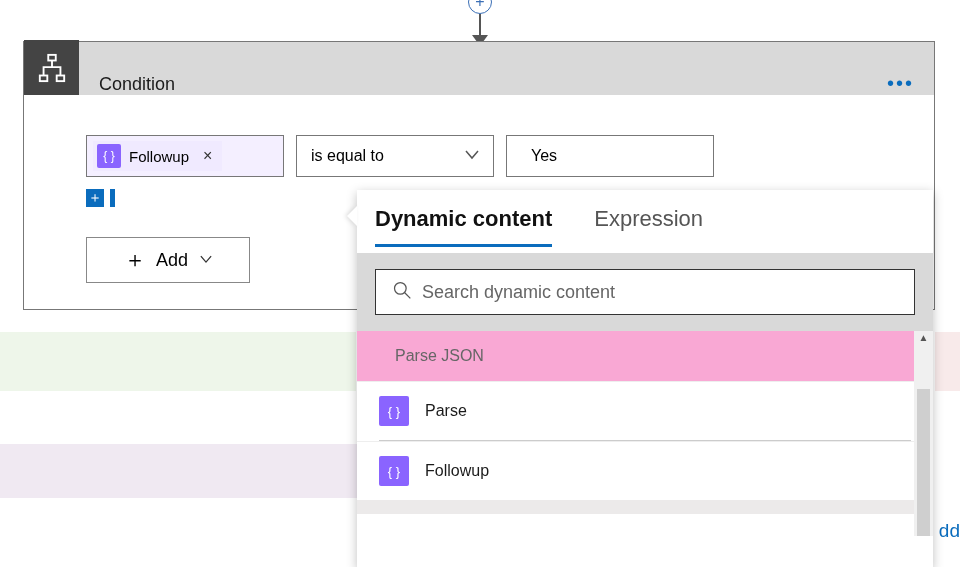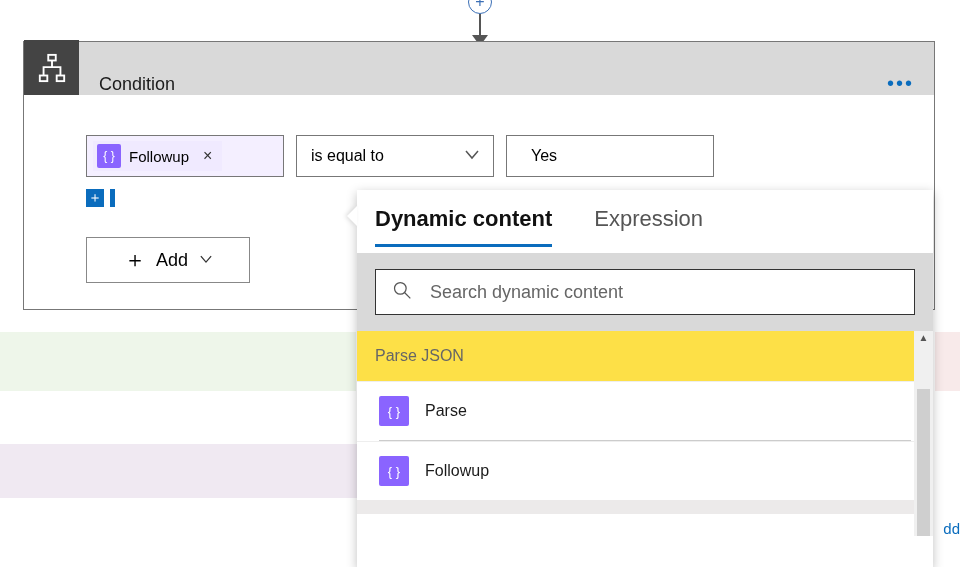--- a/index.html
+++ b/index.html
@@ -91,21 +91,21 @@
   }
   .plus-icon { font-size: 22px; font-weight: 300;}
   .chev-small { font-size: 12px; margin-left: 2px;}
 
   
   .bg-green { position: absolute; top: 332px; left: 0; width: 356px; height: 59px; background: #eef6ea; }
   .bg-red { position: absolute; top: 332px; right: 0; width: 25px; height: 59px; background: #f8eaea; }
   .bg-purple { position: absolute; top: 444px; left: 0; width: 358px; height: 54px; background: #f0e9f2; }
 
   .dd-text {
-    position: absolute; top: 520px; right: 0; color: #0a6cbd; font-size: 15px;
+    position: absolute; top: 520px; right: 0; color: #0a6cbd; font-size: 19px;
   }
 
   
   .popup {
     position: absolute; top: 190px; left: 357px; width: 576px; height: 378px;
     background: #fff; box-shadow: 0 3px 10px rgba(0,0,0,0.25);
   }
   .popup-caret {
     position: absolute; top: 16px; left: -10px; width: 0; height: 0;
     border-top: 10px solid transparent; border-bottom: 10px solid transparent;
@@ -119,38 +119,38 @@
   .tab { padding-bottom: 12px; cursor: pointer; }
   .tab.active { color: #111; border-bottom: 3px solid #0a6cbd; font-weight: 600;}
 
   .search-bar {
     margin-top: 6px;
     padding: 16px 18px;
     background: #d9d9d9;
   }
   .search-box {
     height: 46px; background: #fff; border: 1px solid #333;
-    display: flex; align-items: center; padding: 0 16px; gap: 18px;
+    display: flex; align-items: center; padding: 0 16px; gap: 10px;
   }
   .search-box input {
     border: none; outline: none; font-size: 18px; flex: 1; color:#222;
   }
   .search-box input::placeholder { color: #666; }
 
   .list-area { position: relative; }
   .custom-scroll {
     position: absolute; right: 0; top: 0; width: 19px;
     height: 205px; background: #f0f0f0;
     display:flex; flex-direction:column; align-items:center;
   }
   .scroll-up { font-size: 10px; color: #555; padding-top: 1px;}
   .scroll-track { flex:1; width: 13px; background:#cfcfcf; margin-top:46px; border-radius:0;}
   .section-header {
-    background: #fde047; color: #666; font-size: 16px;
-    padding: 16px 18px;
+    background: #f9a8d4; color: #666; font-size: 16px;
+    padding: 16px 38px;
   }
   .item {
     display: flex; align-items: center; gap: 16px;
     padding: 14px 22px; font-size: 16px; color: #1b1b1b;
     border-top: 1px solid #eee;
   }
   .item:first-of-type { border-top: none; }
   .item .chip-icon { width: 30px; height: 30px; font-size: 13px; border-radius: 2px; }
   .divider { height: 1px; background: #ccc; margin: 0 22px; }
   .footer-bar { height: 14px; background: #eceaea; }

